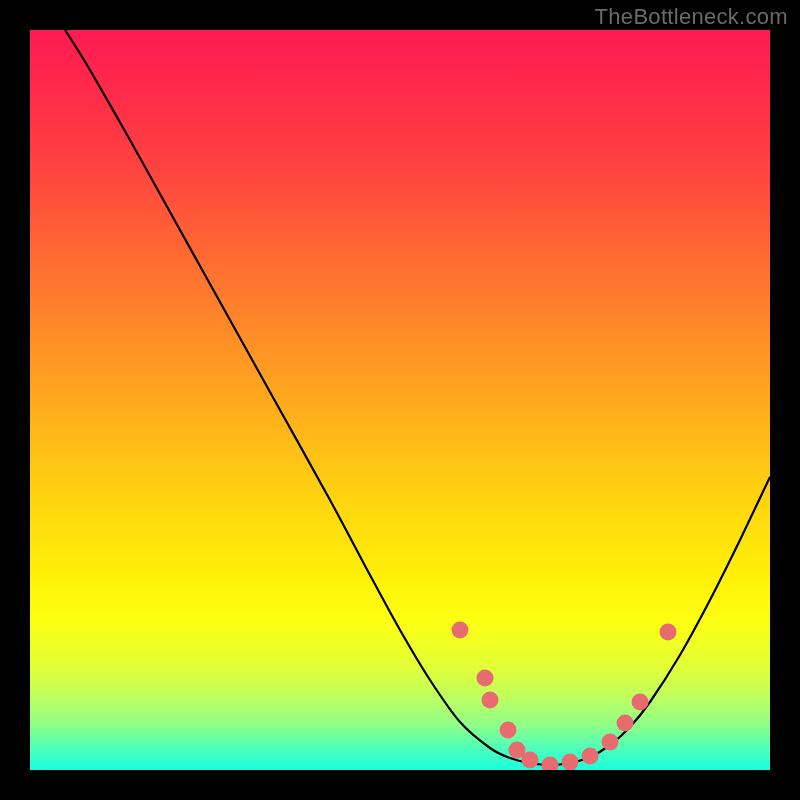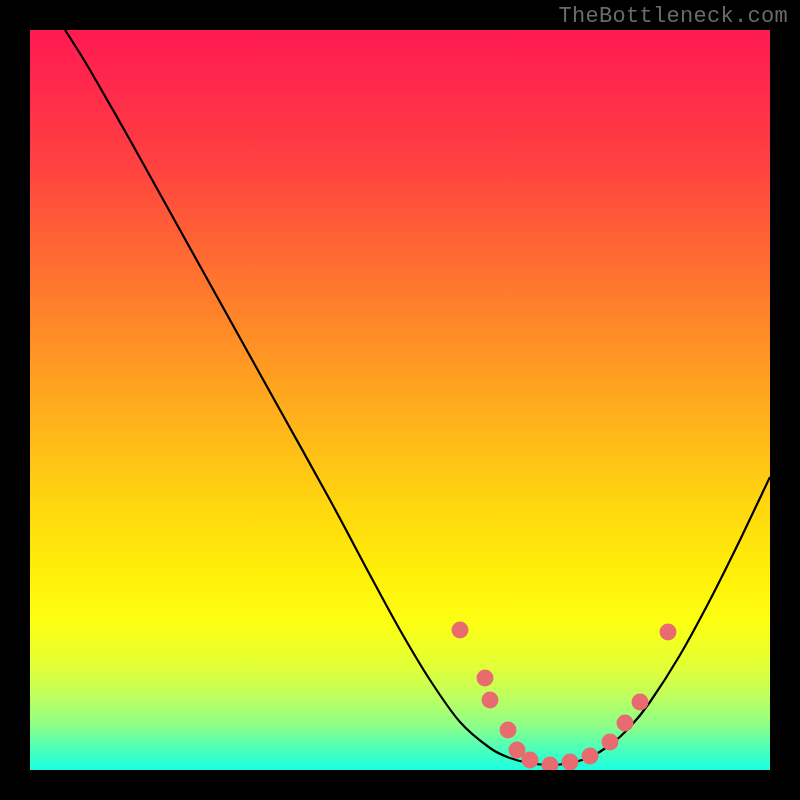--- a/index.html
+++ b/index.html
@@ -9,21 +9,20 @@
     width: 800px;
     height: 800px;
     overflow: hidden;
     font-family: Arial, sans-serif;
   }
   .container {
     position: relative;
     width: 800px;
     height: 800px;
     background: #000;
-    font-family: Liberation Mono, monospace;
   }
   .watermark {
     position: absolute;
     top: 4px;
     right: 12px;
     color: #6a6a6a;
     font-size: 22px;
     font-weight: 500;
     letter-spacing: 0.3px;
     z-index: 10;

